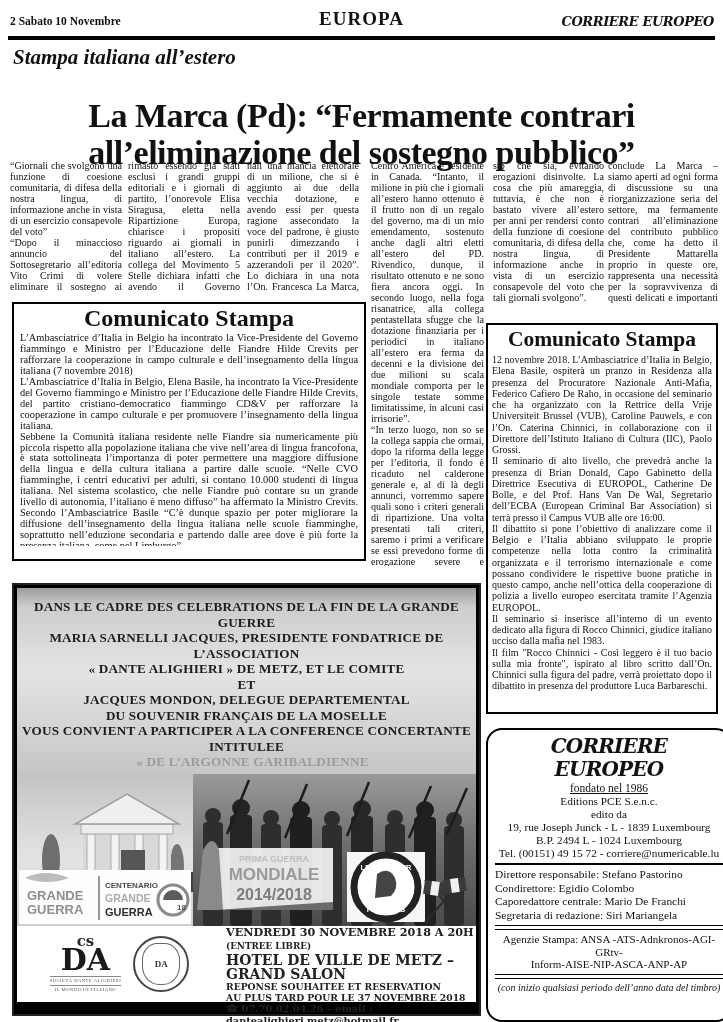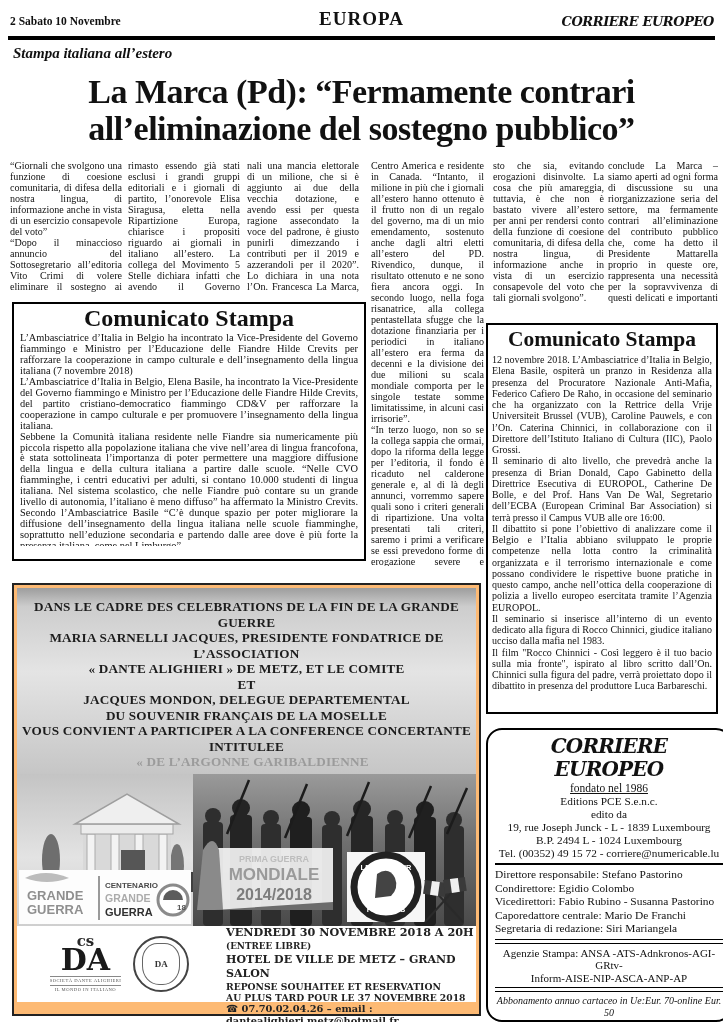--- a/index.html
+++ b/index.html
@@ -8,22 +8,22 @@
   .abs{position:absolute;}
 
   
   .hdr-date{left:10px;top:15px;font-size:11.5px;font-weight:bold;}
   .hdr-section{left:0;right:0;top:8px;text-align:center;font-size:19px;font-weight:bold;letter-spacing:1px;}
   .hdr-brand{right:9px;top:14px;font-size:13px;font-weight:bold;font-style:italic;
              font-family:"DejaVu Serif",serif;letter-spacing:-0.4px;}
   .hdr-rule{left:8px;right:8px;top:36px;height:4px;background:#000;}
 
   
-  .kicker{left:13px;top:45px;font-size:15px;font-weight:bold;font-style:italic;}
-  .headline{left:0;right:0;text-align:center;font-size:34px;font-weight:bold;letter-spacing:-0.5px;line-height:37px;}
+  .kicker{left:13px;top:45px;font-size:21px;font-weight:bold;font-style:italic;}
+  .headline{left:0;right:0;text-align:center;font-size:34px;font-weight:bold;letter-spacing:-0.5px;line-height:37px;margin-top:24px;}
   .hl1{top:73px;} .hl2{top:110px;}
 
   
   .newscol{top:160px;width:112px;font-size:10.1px;line-height:11px;text-align:justify;
            white-space:pre-line;overflow:hidden;}
   .c1{left:10px;height:132px;} .c2{left:128px;height:132px;} .c3{left:247px;height:132px;}
   .c4{left:371px;height:406px;width:113px;}
   .c5{left:493px;height:144px;width:111px;} .c6{left:608px;height:144px;width:110px;}
 
   
@@ -31,21 +31,21 @@
   .combox .ctitle{text-align:center;font-weight:bold;}
   .combox .cbody{text-align:justify;white-space:pre-line;overflow:hidden;}
   .box1{left:12px;top:302px;width:346px;height:255px;padding:0 2px;}
   .box1 .ctitle{font-size:24px;margin-top:1px;}
   .box1 .cbody{font-size:10.4px;line-height:10.95px;padding:1px 4px;height:212px;}
   .box2{left:486px;top:323px;width:228px;height:387px;}
   .box2 .ctitle{font-size:21.5px;margin-top:2px;}
   .box2 .cbody{font-size:10px;line-height:11.25px;padding:2px 4px;height:348px;}
 
   
-  .event{left:12px;top:583px;width:459px;height:423px;border:2px solid #222;background:#fdba74;padding:3px;}
+  .event{left:12px;top:583px;width:459px;height:423px;border:2px solid #222;background:#000000;padding:3px;}
   .event-head{height:186px;background:linear-gradient(180deg,#9d9d9d 0%,#cdcdcd 10%,#e4e4e4 45%,#c6c6c6 100%);
               text-align:center;padding-top:11px;box-sizing:border-box;}
   .event-head div{font-size:13.2px;font-weight:bold;line-height:15.5px;letter-spacing:0.2px;color:#1c1c1c;}
   .event-head div.muted{color:#9b9b9b;padding-left:12px;}
   .photo{position:relative;height:152px;overflow:hidden;background:#777;}
   .photo-left{position:absolute;left:0;top:0;width:176px;height:152px;
               background:linear-gradient(180deg,#c4c4c4 0%,#e3e3e3 55%,#cfcfcf 100%);}
   .photo-right{position:absolute;left:176px;top:0;right:0;height:152px;
               background:linear-gradient(180deg,#9a9a9a 0%,#6f6f6f 45%,#4a4a4a 100%);}
   .event-footer{height:76px;background:#fff;display:flex;}
@@ -54,21 +54,21 @@
   .da-mono .glyph{font-family:"DejaVu Serif",serif;font-size:15px;font-weight:bold;color:#2a2a2a;line-height:10px;}
   .da-mono .da{font-family:"DejaVu Serif",serif;font-size:30px;font-weight:bold;line-height:28px;color:#1a1a1a;}
   .da-mono .tiny{font-size:4.6px;letter-spacing:0.5px;color:#555;border-top:1px solid #888;margin-top:2px;padding-top:1px;}
   .da-seal{width:52px;height:52px;border:2px solid #444;border-radius:50%;position:relative;
            display:flex;align-items:center;justify-content:center;}
   .da-seal .inner{width:36px;height:40px;border:1px solid #666;border-radius:40% 40% 45% 45%;
            display:flex;align-items:center;justify-content:center;font-size:9px;font-weight:bold;color:#333;}
   .details{flex:1;padding-left:4px;font-family:"DejaVu Serif",serif;font-weight:bold;color:#222;}
   .d-l1{font-size:11.2px;line-height:13px;}
   .d-l1 .note{font-size:8.8px;}
-  .d-l2{font-size:11px;line-height:14px;}
+  .d-l2{font-size:14px;line-height:14px;}
   .d-l3,.d-l4{font-size:9.2px;line-height:11px;}
   .d-l5{font-size:9.8px;line-height:12px;}
   .phone-glyph{font-family:"DejaVu Sans",sans-serif;}
 
   
   .mast{left:486px;top:728px;width:228px;height:280px;border:2px solid #000;border-radius:16px;
         padding:5px 7px;text-align:center;box-sizing:content-box;overflow:hidden;}
   .mast .brand{font-family:"DejaVu Serif",serif;font-style:italic;font-weight:bold;font-size:20px;
         letter-spacing:-0.8px;line-height:23px;}
   .mast .founded{font-size:11.5px;text-decoration:underline;line-height:14px;}
@@ -270,29 +270,27 @@
     </div>
   </div>
 
   <div class="abs mast">
     <div class="brand">CORRIERE EUROPEO</div>
     <div class="founded">fondato nel 1986</div>
     <div class="mline">Editions PCE S.e.n.c.</div>
     <div class="mline">edito da</div>
     <div class="mline">19, rue Joseph Junck  -  L - 1839 Luxembourg</div>
     <div class="mline">B.P. 2494   L - 1024 Luxembourg</div>
-    <div class="mline">Tel. (00352) 49 15 72 - corriere@numericable.lu</div>
+    <div class="mline">Tel. (00151) 49 15 72 - corriere@numericable.lu</div>
     <div class="rule1"></div>
     <div class="staff">Direttore responsabile: Stefano Pastorino</div>
     <div class="staff">Condirettore: Egidio Colombo</div>
-    <div class="staff">Vicedirettori: Fabio Rubino - Susanna Pastorino</div>
     <div class="staff">Caporedattore centrale: Mario De Franchi</div>
     <div class="staff">Segretaria di redazione: Siri Mariangela</div>
     <div class="rule2"></div>
     <div class="agencies">Agenzie Stampa: ANSA -ATS-Adnkronos-AGI-GRtv-</div>
     <div class="agencies">Inform-AISE-NIP-ASCA-ANP-AP</div>
     <div class="rule2"></div>
-    <div class="subs">Abbonamento annuo cartaceo in Ue:Eur. 70-online Eur. 50</div>
     <div class="subs">(con inizio qualsiasi periodo dell’anno data del timbro)</div>
 
   </div>
 
 </div>
 
 </body></html>

